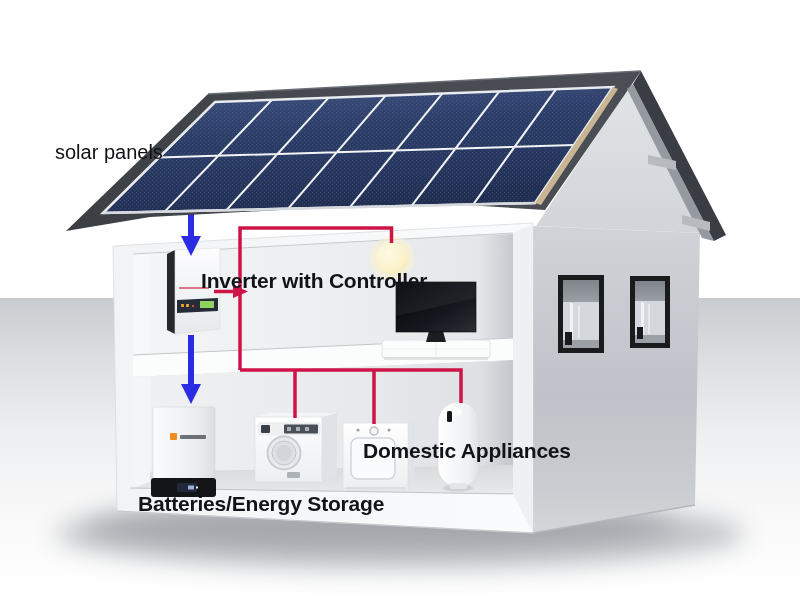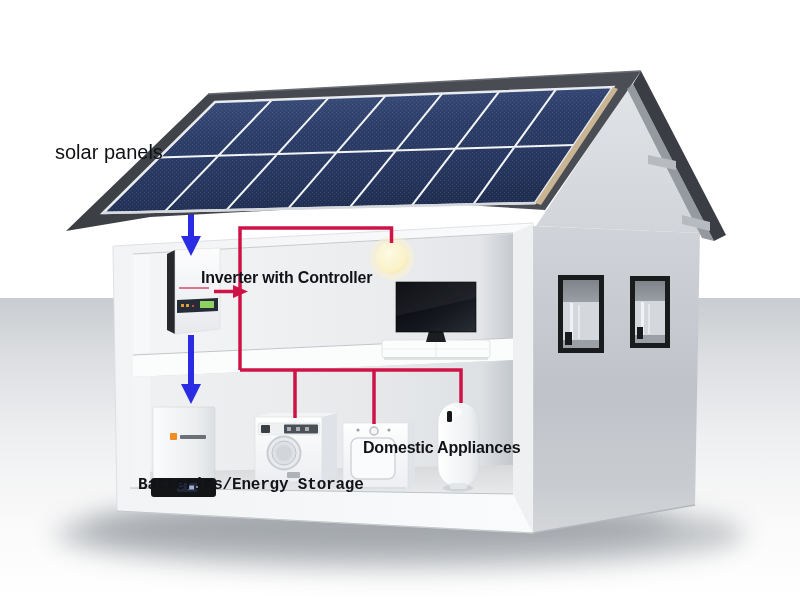--- a/index.html
+++ b/index.html
@@ -1,25 +1,25 @@
 <!DOCTYPE html>
 <html><head>
 <meta charset="utf-8">
 <style>
   html,body{margin:0;padding:0;background:#fff;}
   .stage{position:relative;width:800px;height:600px;background:#d946ef;overflow:hidden;
          font-family:"Liberation Sans",sans-serif;}
   .stage svg{position:absolute;left:0;top:0;}
   .lbl{position:absolute;color:#101114;white-space:nowrap;}
   .lbl-plain{font-size:20px;font-weight:400;}
-  .lbl-bold{font-size:16px;font-weight:700;letter-spacing:-0.2px;color:#121318;}
+  .lbl-bold{font-size:21px;font-weight:700;letter-spacing:-0.2px;color:#121318;}
   #lbl-solar{left:55px;top:141px;}
   #lbl-inverter{left:201px;top:269px;}
   #lbl-appliances{left:363px;top:439px;}
-  #lbl-batteries{left:138px;top:476px;font-family:Liberation Mono, monospace;}
+  #lbl-batteries{left:138px;top:492px;}
 </style>
 </head>
 <body>
 
 <div class="stage">
 <svg width="800" height="600" viewBox="0 0 800 600">
   <defs>
     <linearGradient id="gGround" x1="0" y1="0" x2="0" y2="1">
       <stop offset="0" stop-color="#c9ccd0"></stop>
           <stop offset="0.2" stop-color="#dcdee1"></stop>

